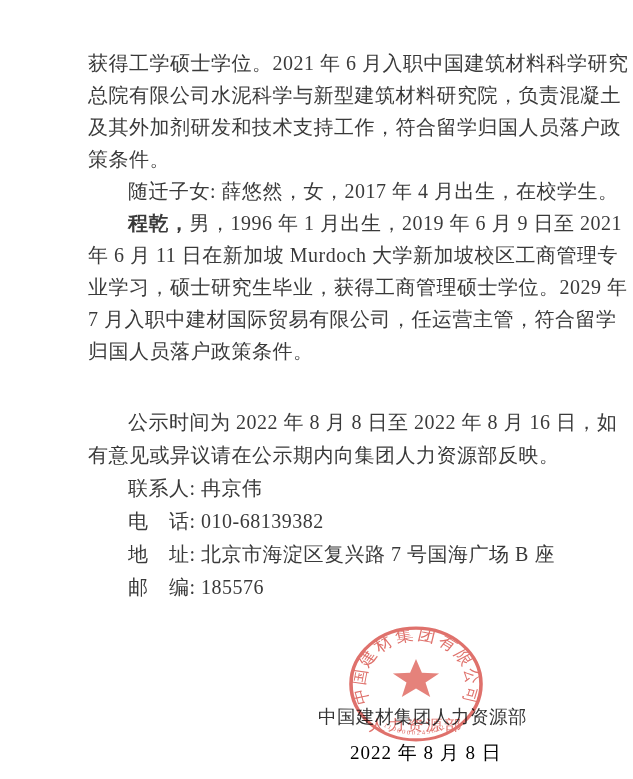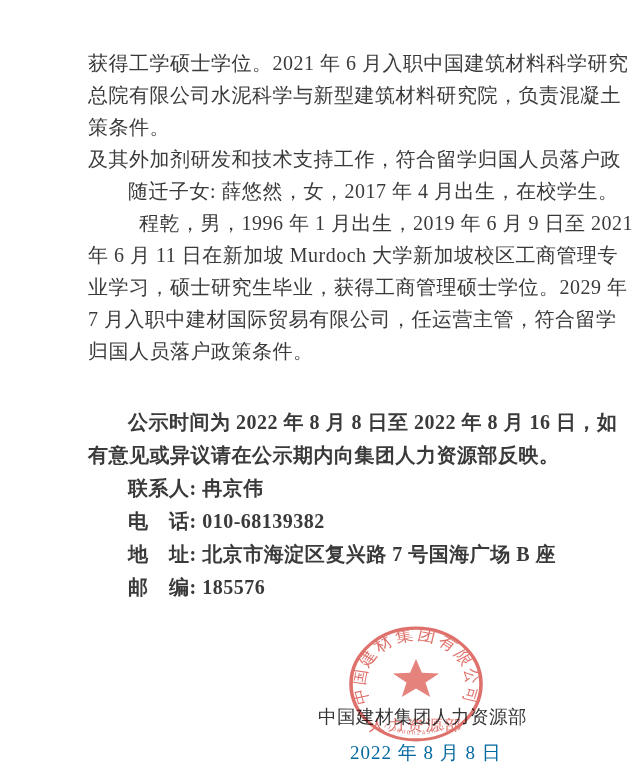--- a/index.html
+++ b/index.html
@@ -21,54 +21,54 @@
     line-height:32px;
     white-space:nowrap;
     letter-spacing:0.5px;
   }
   .line.indent{padding-left:40px;}
   .line.just{
     text-align:justify;
     text-align-last:justify;
     -moz-text-align-last:justify;
   }
-  .line b{font-weight:400;font-family:"Liberation Sans","DejaVu Sans",sans-serif;margin-left:11px;}
+  .line b{font-weight:700;font-family:"Liberation Sans","DejaVu Sans",sans-serif;}
   #para-notice{margin-top:39px;}
   #para-notice .line,
-  #contacts .line{line-height:33px;font-weight:bold;}
+  #contacts .line{line-height:33px;}
   .sig-org{
     position:absolute;left:318px;top:704px;
     font-size:18.5px;letter-spacing:0.5px;color:#343434;
     white-space:nowrap;
   }
   .sig-date{
     position:absolute;left:350px;top:740px;
-    font-size:19px;letter-spacing:1px;color:#0369a1;
+    font-size:19px;letter-spacing:1px;color:#000000;
     white-space:nowrap;
   }
   .seal{
     position:absolute;left:341px;top:609px;
     width:150px;height:150px;
     opacity:0.84;
     mix-blend-mode:multiply;
     pointer-events:none;
   }
   .seal text{font-family:"Liberation Serif","DejaVu Serif",serif;}
 </style>
 </head>
 <body>
 
 <div class="page">
 
   <div class="textcol">
     <div id="para-main">
         <div class="line just">获得工学硕士学位。2021 年 6 月入职中国建筑材料科学研究</div>
         <div class="line just">总院有限公司水泥科学与新型建筑材料研究院，负责混凝土</div>
+        <div class="line just">及其外加剂研发和技术支持工作，符合留学归国人员落户政</div>
         <div class="line">策条件。</div>
-        <div class="line just">及其外加剂研发和技术支持工作，符合留学归国人员落户政</div>
         <div class="line indent">随迁子女: 薛悠然，女，2017 年 4 月出生，在校学生。</div>
         <div class="line indent just"><b>程乾，</b>男，1996 年 1 月出生，2019 年 6 月 9 日至 2021</div>
         <div class="line just">年 6 月 11 日在新加坡 Murdoch 大学新加坡校区工商管理专</div>
         <div class="line just">业学习，硕士研究生毕业，获得工商管理硕士学位。2029 年</div>
         <div class="line just">7 月入职中建材国际贸易有限公司，任运营主管，符合留学</div>
         <div class="line">归国人员落户政策条件。</div>
       </div>
     <div id="para-notice">
         <div class="line indent just">公示时间为 2022 年 8 月 8 日至 2022 年 8 月 16 日，如</div>
         <div class="line">有意见或异议请在公示期内向集团人力资源部反映。</div>

